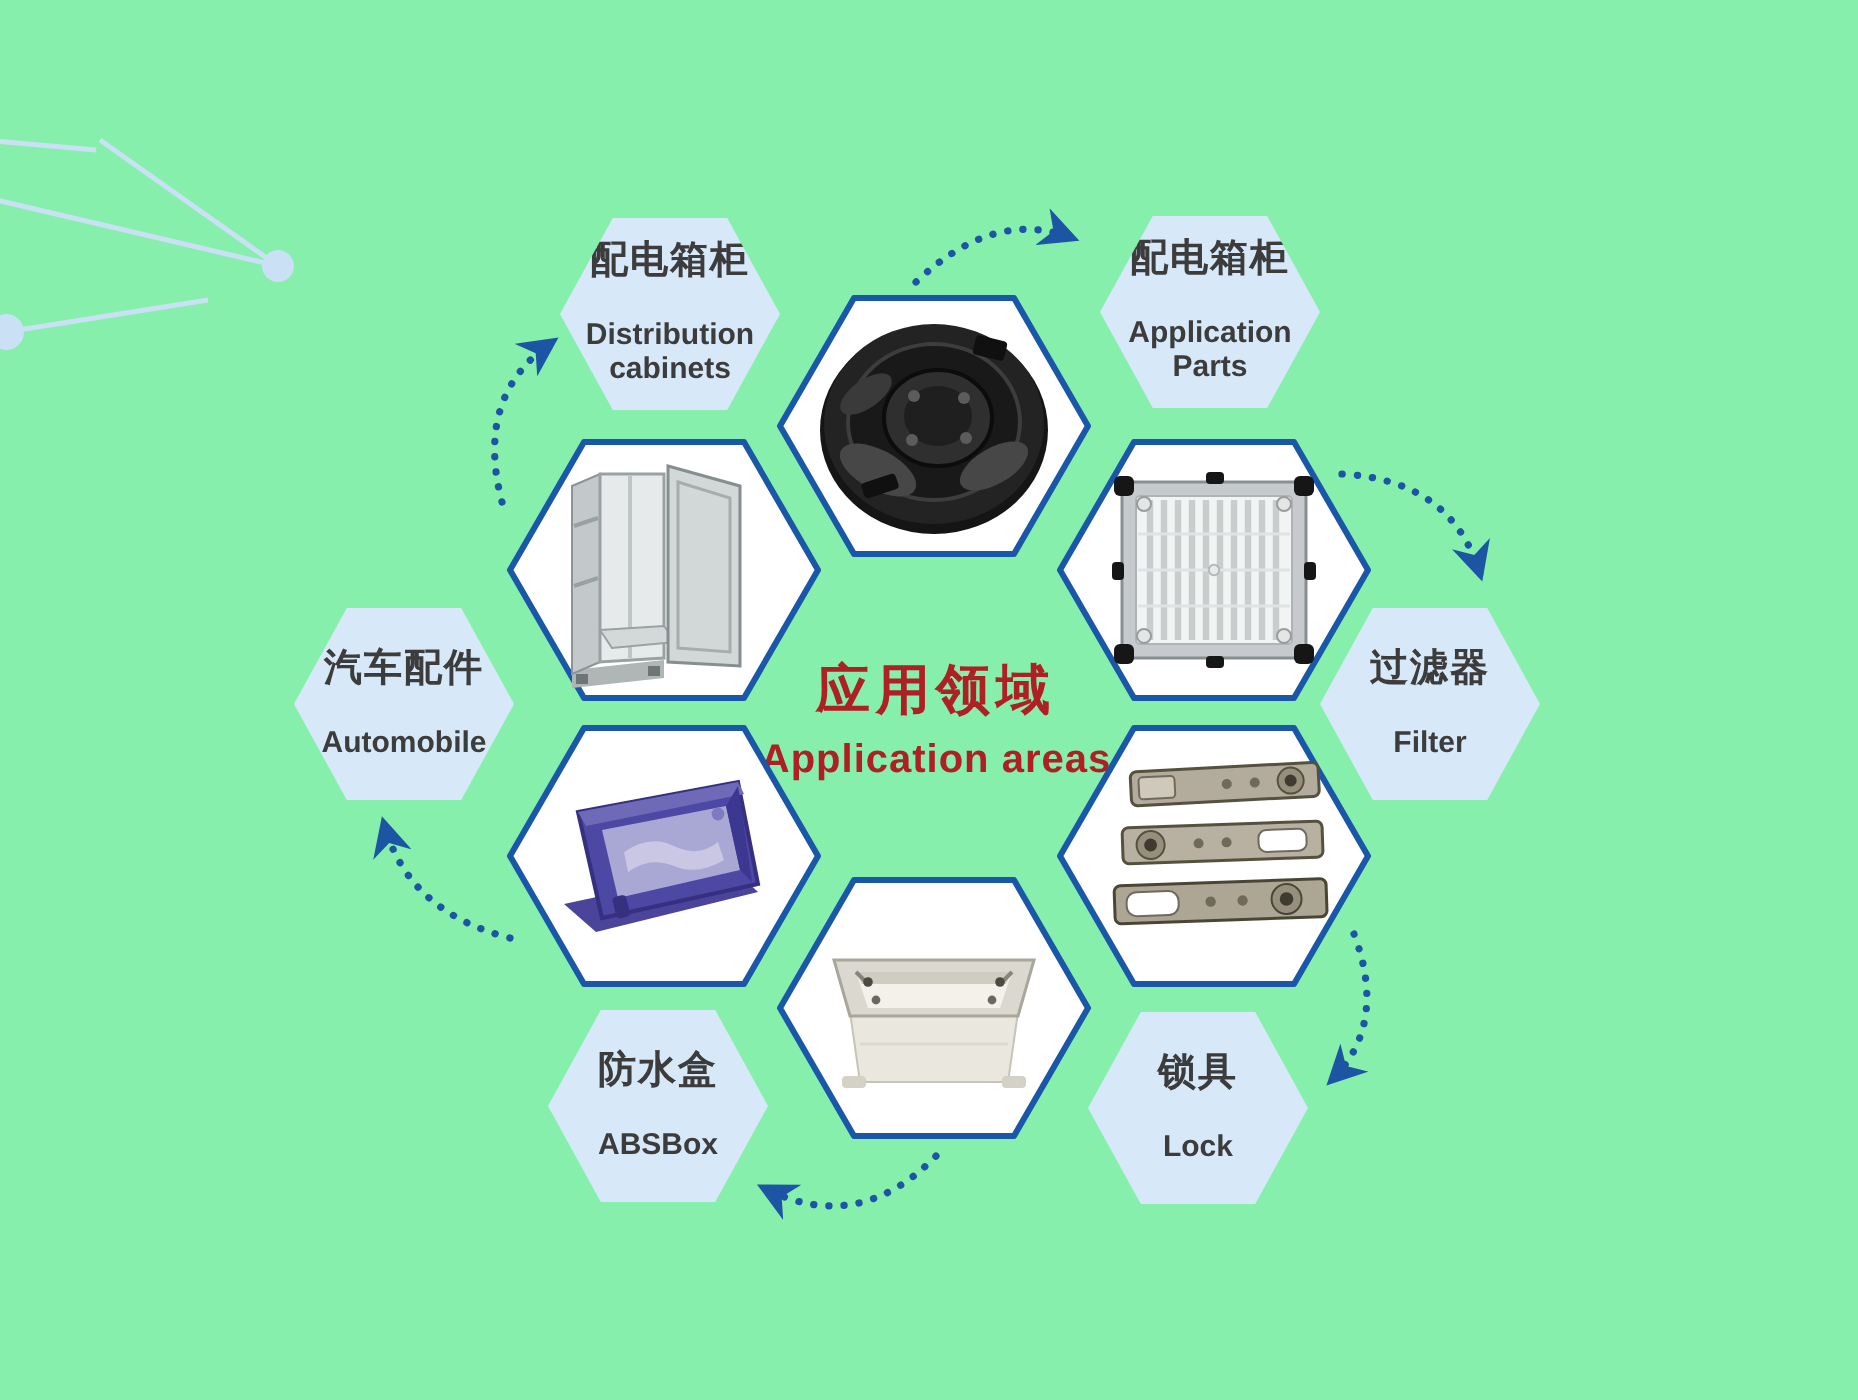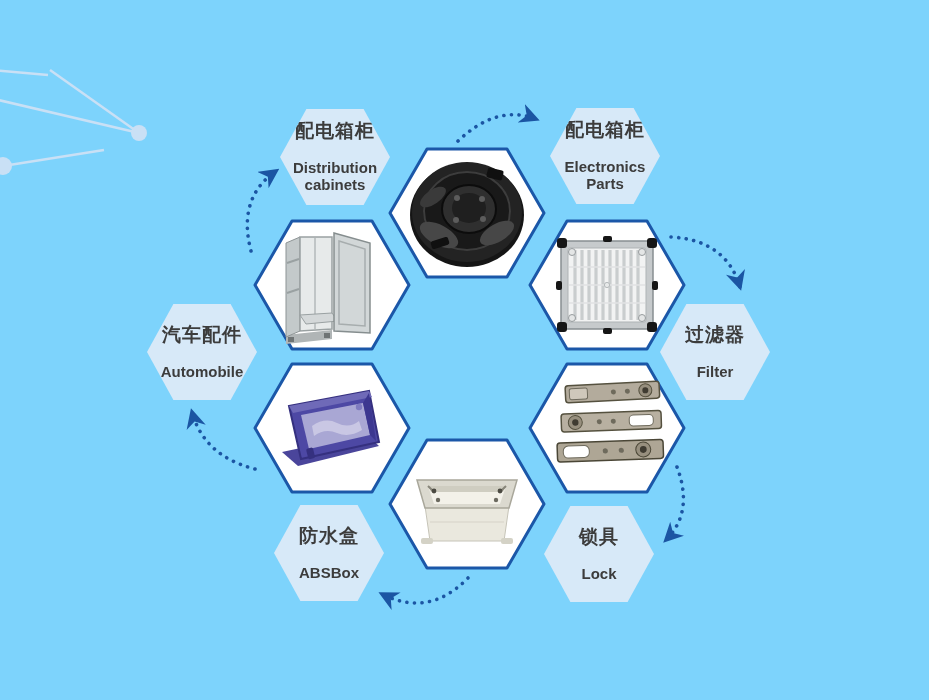--- a/index.html
+++ b/index.html
@@ -1,17 +1,17 @@
 <!DOCTYPE html>
 <html><head>
 <meta charset="utf-8">
 <style>
   html,body{margin:0;padding:0;background:#ffffff;}
   .canvas{
-    position:relative;width:929px;height:700px;background:#7dd3fc;
+    position:relative;width:929px;height:700px;background:#86efac;
     overflow:hidden;font-family:"Liberation Sans","DejaVu Sans",sans-serif;
   }
   svg{display:block;}
   .decor{position:absolute;left:0;top:0;}
   .arrows{position:absolute;left:0;top:0;pointer-events:none;}
   .imghex{position:absolute;}
   .labelhex{
     position:absolute;width:110px;height:96px;background:#d7e9f8;
     clip-path:polygon(24% 0,76% 0,100% 50%,76% 100%,24% 100%,0 50%);
     display:flex;flex-direction:column;align-items:center;justify-content:center;
@@ -42,39 +42,43 @@
       <circle cx="3" cy="166" r="9"></circle>
     </g>
   </svg>
 
   <div class="labelhex" style="left:280px;top:109px">
     <span class="zh">配电箱柜</span>
     <span class="en">Distribution cabinets</span>
   </div>
   <div class="labelhex" style="left:550px;top:108px">
     <span class="zh">配电箱柜</span>
-    <span class="en">Electronics Parts</span>
+    <span class="en">Application Parts</span>
   </div>
   <div class="labelhex" style="left:147px;top:304px">
     <span class="zh">汽车配件</span>
     <span class="en">Automobile</span>
   </div>
   <div class="labelhex" style="left:660px;top:304px">
     <span class="zh">过滤器</span>
     <span class="en">Filter</span>
   </div>
   <div class="labelhex" style="left:274px;top:505px">
     <span class="zh">防水盒</span>
     <span class="en">ABSBox</span>
   </div>
   <div class="labelhex" style="left:544px;top:506px">
     <span class="zh">锁具</span>
     <span class="en">Lock</span>
   </div>
 
+  <div class="center-title">
+    <span class="zh">应用领域</span>
+    <span class="en">Application areas</span>
+  </div>
 
   <svg class="imghex" style="left:387px;top:147px" width="160" height="132" viewBox="0 0 160 132">
     <polygon points="40,2 120,2 157,66 120,130 40,130 3,66" fill="#ffffff" stroke="#1b57a8" stroke-width="3" stroke-linejoin="round"></polygon>
     <g>
       <ellipse cx="80" cy="68" rx="57" ry="52" fill="#151515"></ellipse>
       <ellipse cx="80" cy="65" rx="55" ry="50" fill="#232323"></ellipse>
       <ellipse cx="80" cy="64" rx="44" ry="40" fill="#191919"></ellipse>
       <ellipse cx="80" cy="64" rx="43" ry="39" fill="none" stroke="#3d3d3d" stroke-width="2"></ellipse>
       <ellipse cx="52" cy="88" rx="21" ry="10" fill="#474747" transform="rotate(28 52 88)"></ellipse>
       <ellipse cx="110" cy="86" rx="19" ry="9" fill="#474747" transform="rotate(-30 110 86)"></ellipse>

